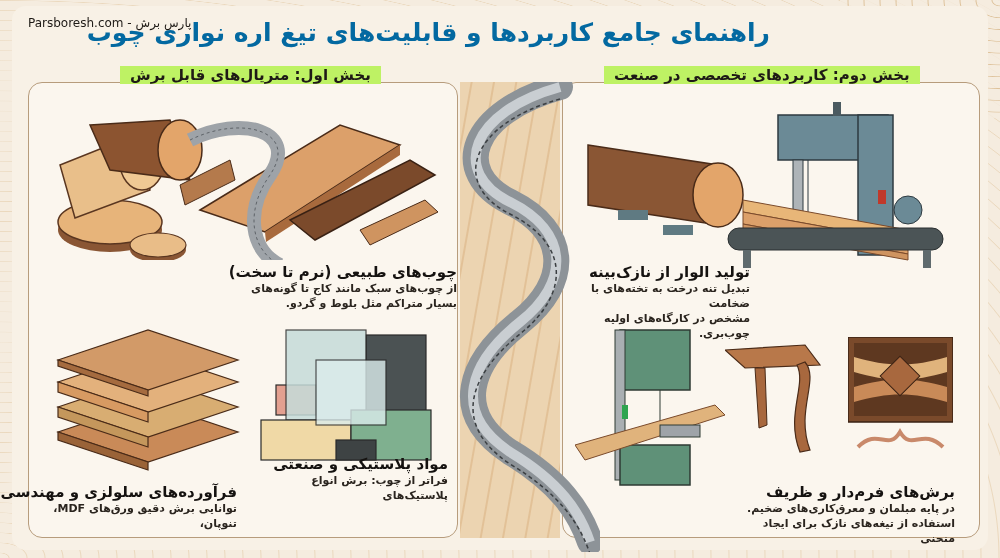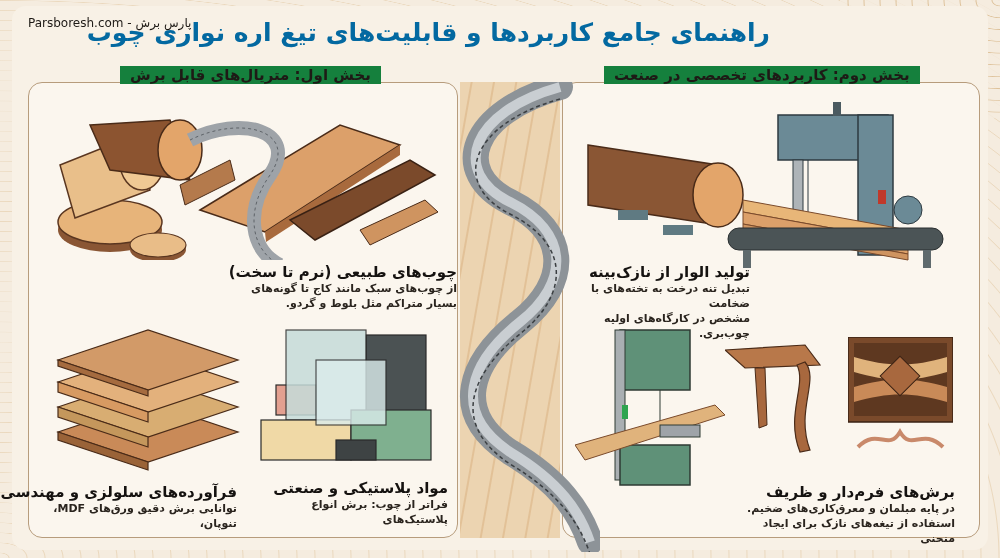--- a/index.html
+++ b/index.html
@@ -42,21 +42,21 @@
   }
   .panel {
     position: absolute; top: 82px; height: 456px;
     border: 1.5px solid #b79c7c; border-radius: 14px;
     background: #fbf6ee;
   }
   .panel.left { left: 28px; width: 430px; }
   .panel.right { left: 562px; width: 418px; }
   .section-title {
     position: absolute; top: 66px; font-size: 15px; font-weight: bold;
-    direction: rtl; white-space: nowrap; background: #15803d; padding: 0 10px;
+    direction: rtl; white-space: nowrap; background: #bef264; padding: 0 10px;
   }
   .section-title.left { left: 120px; }
   .section-title.right { left: 604px; }
 
   .caption { position: absolute; direction: rtl; text-align: right; }
   .caption h3 { font-size: 15px; font-weight: bold; color: #151210; white-space: nowrap; }
   .caption p  { font-size: 11px; font-weight: bold; line-height: 15px; color: #2a241e; }
 
   .illus { position: absolute; }
   svg { display: block; }
@@ -134,21 +134,21 @@
       <rect x="80" y="115" width="40" height="20" fill="#3e4344"></rect>
     </g>
   </svg>
 </div>
 
 <div class="caption" style="right:763px; top:483px; width:220px;">
   <h3>فرآورده‌های سلولزی و مهندسی شده</h3>
   <p>توانایی برش دقیق ورق‌های MDF، تنوپان،</p>
 </div>
 
-<div class="caption" style="right:552px; top:479px; width:200px;">
+<div class="caption" style="right:552px; top:455px; width:200px;">
   <h3>مواد پلاستیکی و صنعتی</h3>
   <p>فراتر از چوب: برش انواع پلاستیک‌های</p>
 </div>
 
 <div class="panel right"></div>
 <h2 class="section-title right">بخش دوم: کاربردهای تخصصی در صنعت</h2>
 
 <div class="illus" style="left:578px; top:100px;">
   <svg width="390" height="170" viewBox="0 0 390 170">
 

